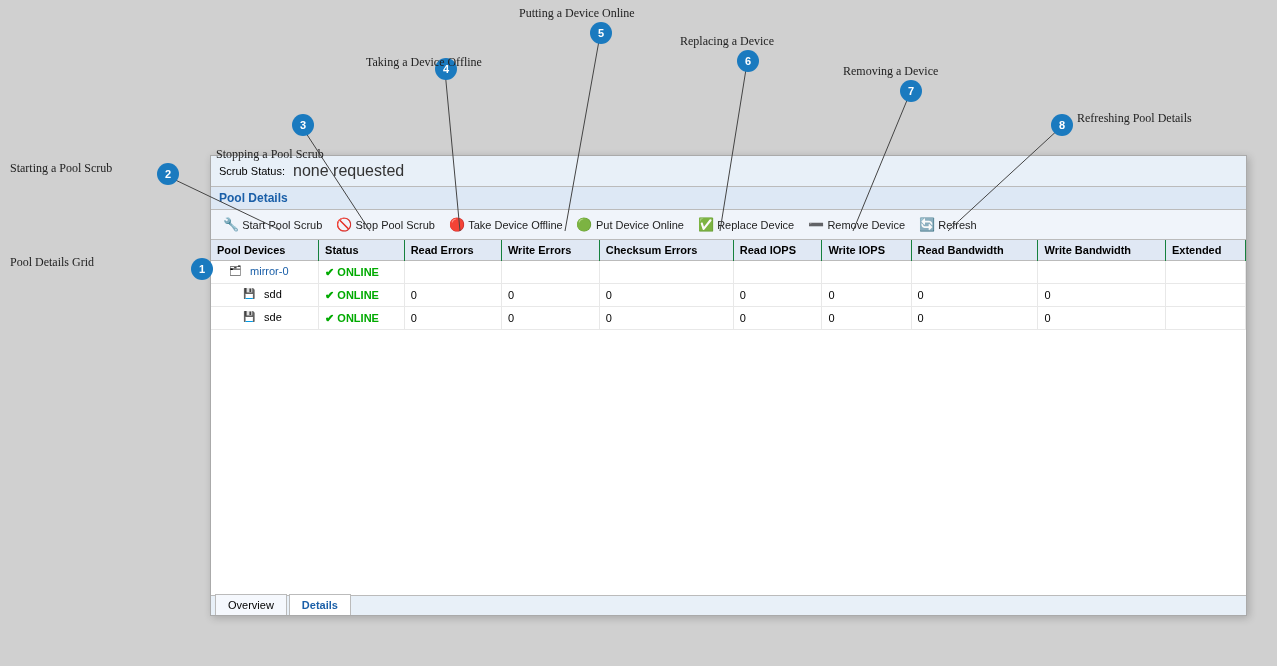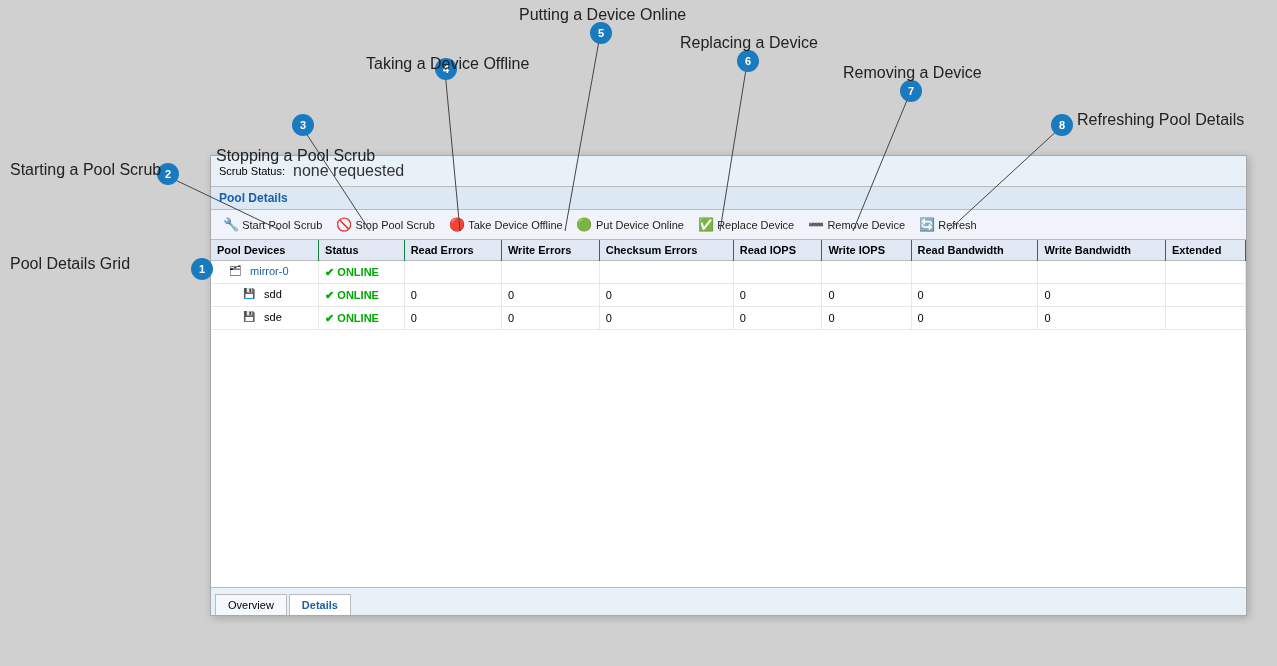--- a/index.html
+++ b/index.html
@@ -23,24 +23,25 @@
       color: white;
       font-size: 11px;
       font-weight: bold;
       display: flex;
       align-items: center;
       justify-content: center;
       z-index: 10;
     }
     .annotation-label {
       position: absolute;
-      font-size: 16px;
+      font-size: 12px;
       color: #222;
       z-index: 10;
       white-space: nowrap;
+      font-family: Liberation Serif, serif;
     }
 
     
     .main-panel {
       position: absolute;
       top: 155px;
       left: 210px;
       right: 30px;
       bottom: 50px;
       background: white;
@@ -128,21 +129,21 @@
       white-space: nowrap;
     }
     .status-online { color: #0a0; font-weight: bold; }
 
     
     .bottom-tabs {
       position: absolute;
       bottom: 0;
       left: 0;
       right: 0;
-      height: 28px;
+      height: 20px;
       background: #e8f0f8;
       border-top: 1px solid #bbb;
       display: flex;
       align-items: flex-end;
       padding: 0 4px;
     }
     .tab {
       padding: 4px 12px;
       font-size: 11px;
       border: 1px solid #bbb;

